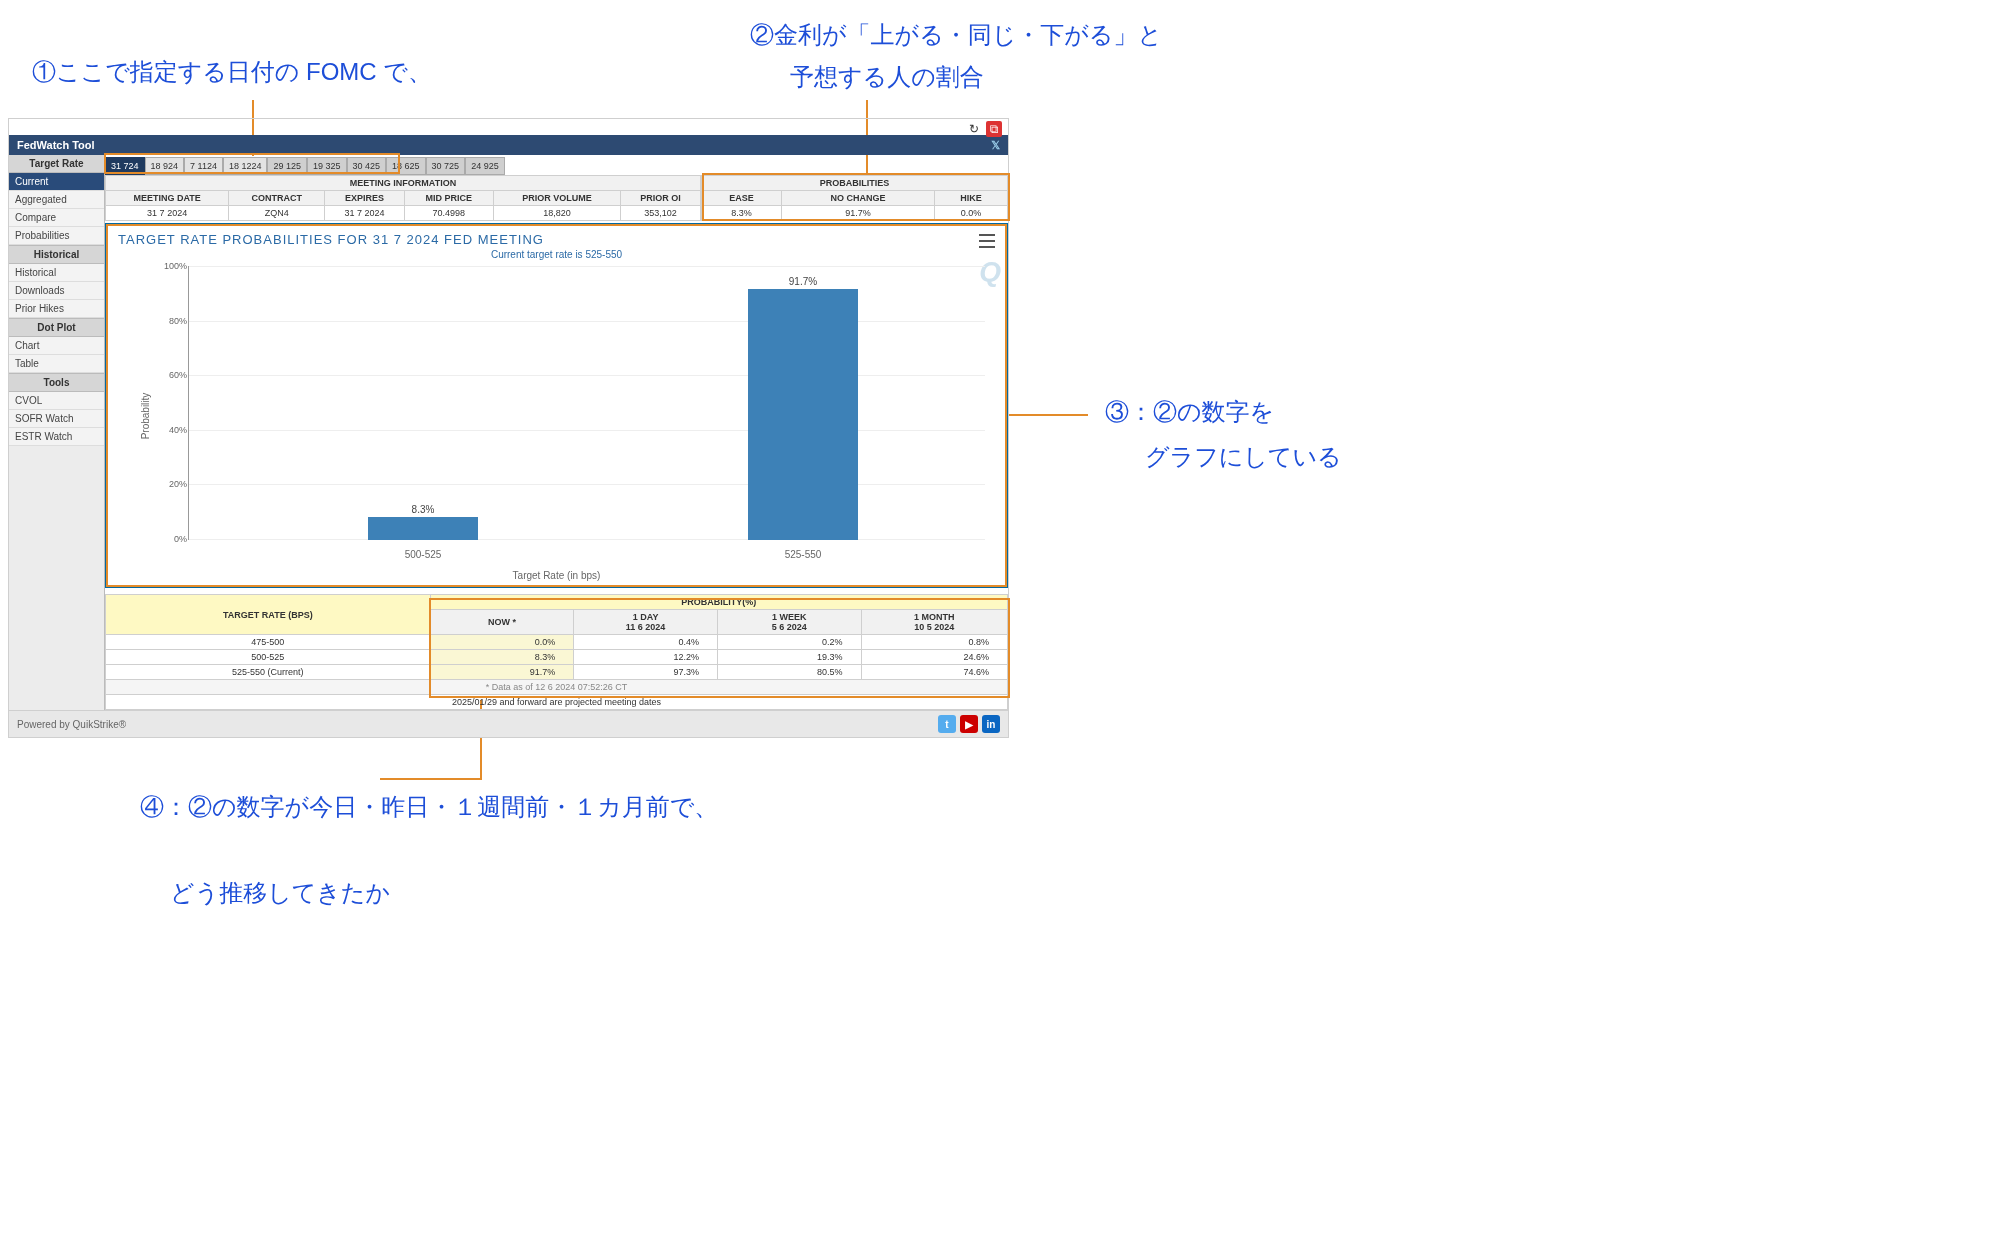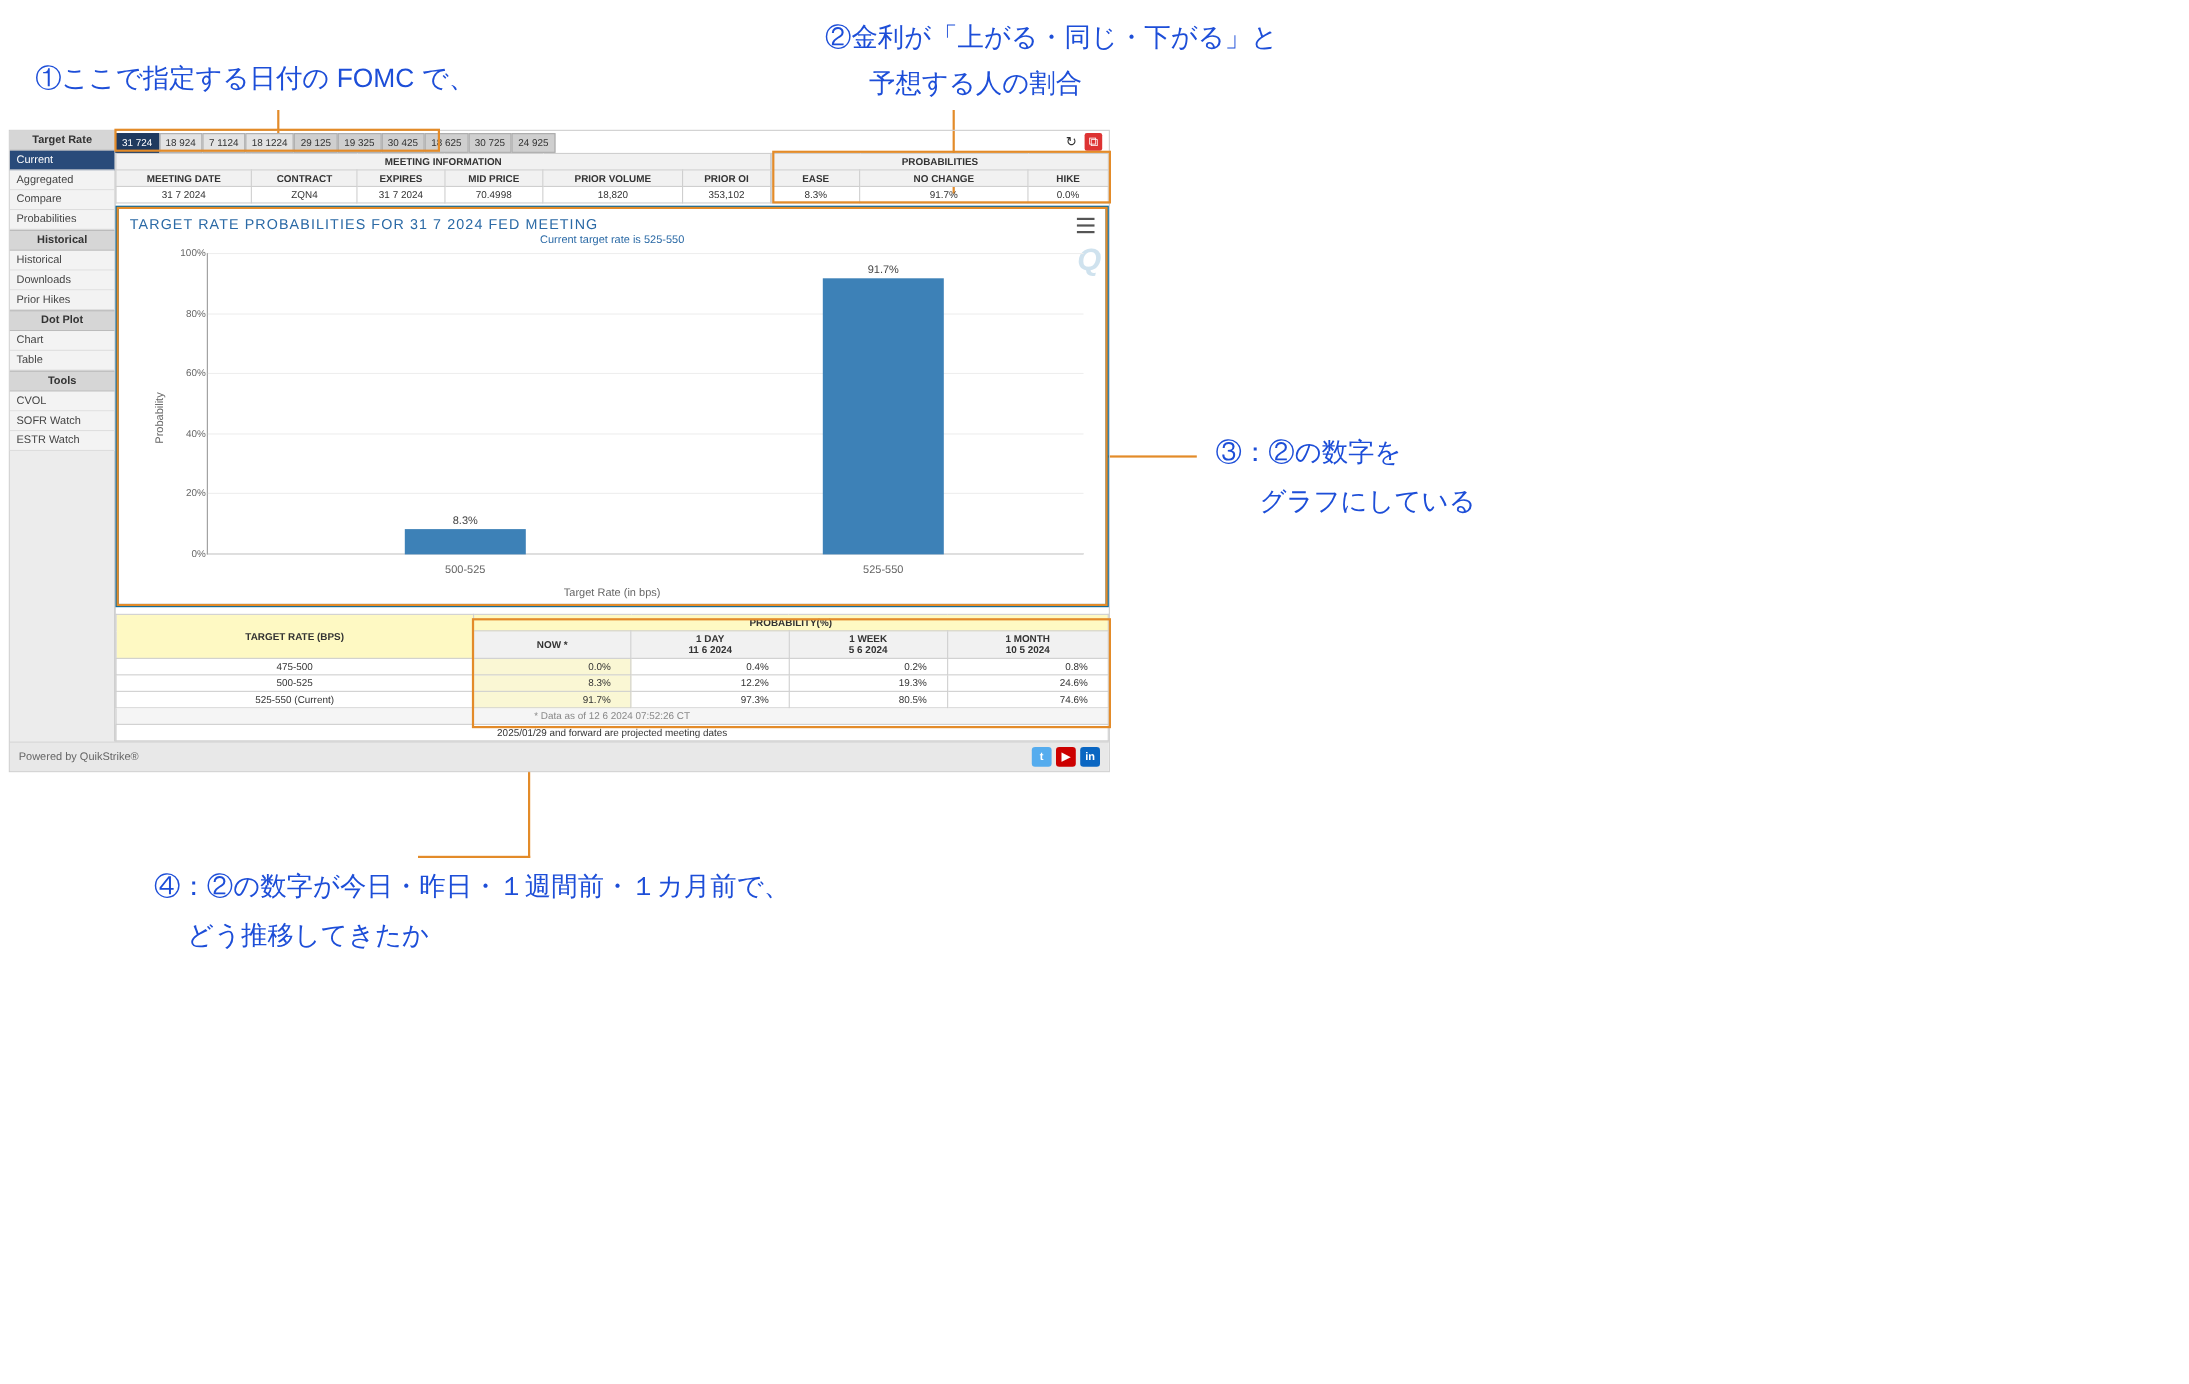--- a/index.html
+++ b/index.html
@@ -70,32 +70,36 @@
 <body>
 
 <div class="page">
 
   <div class="ann" style="left:32px;top:55px">①ここで指定する日付の FOMC で、</div>
   <div class="ann" style="left:750px;top:18px">②金利が「上がる・同じ・下がる」と</div>
   <div class="ann" style="left:790px;top:60px">予想する人の割合</div>
   <div class="ann" style="left:1105px;top:395px">③：②の数字を</div>
   <div class="ann" style="left:1145px;top:440px">グラフにしている</div>
   <div class="ann" style="left:140px;top:790px">④：②の数字が今日・昨日・１週間前・１カ月前で、</div>
-  <div class="ann" style="left:170px;top:834px">どう推移してきたか</div>
+  <div class="ann" style="left:170px;top:876px">どう推移してきたか</div>
 
   <div class="ann-line" style="left:252px;top:100px;width:2px;height:56px"></div>
   <div class="ann-line" style="left:866px;top:100px;width:2px;height:76px"></div>
   <div class="ann-line" style="left:1006px;top:414px;width:82px;height:2px"></div>
   <div class="ann-line" style="left:480px;top:700px;width:2px;height:80px"></div>
   <div class="ann-line" style="left:380px;top:778px;width:102px;height:2px"></div>
 
   <div class="tool">
     <div class="topright">
       <span class="ico">↻</span>
       <span class="ico" style="background:#d33;color:#fff;border-radius:2px">⧉</span>
+    </div>
+    <div class="titlebar">
+      <span>FedWatch Tool</span>
+      <span class="tw">𝕏</span>
     </div>
     <div class="body">
 
       <div class="sidebar">
         <div class="side-top">Target Rate</div>
         <div class="side-item active">Current</div>
         <div class="side-item">Aggregated</div>
         <div class="side-item">Compare</div>
         <div class="side-item">Probabilities</div>
         <div class="side-head">Historical</div>

